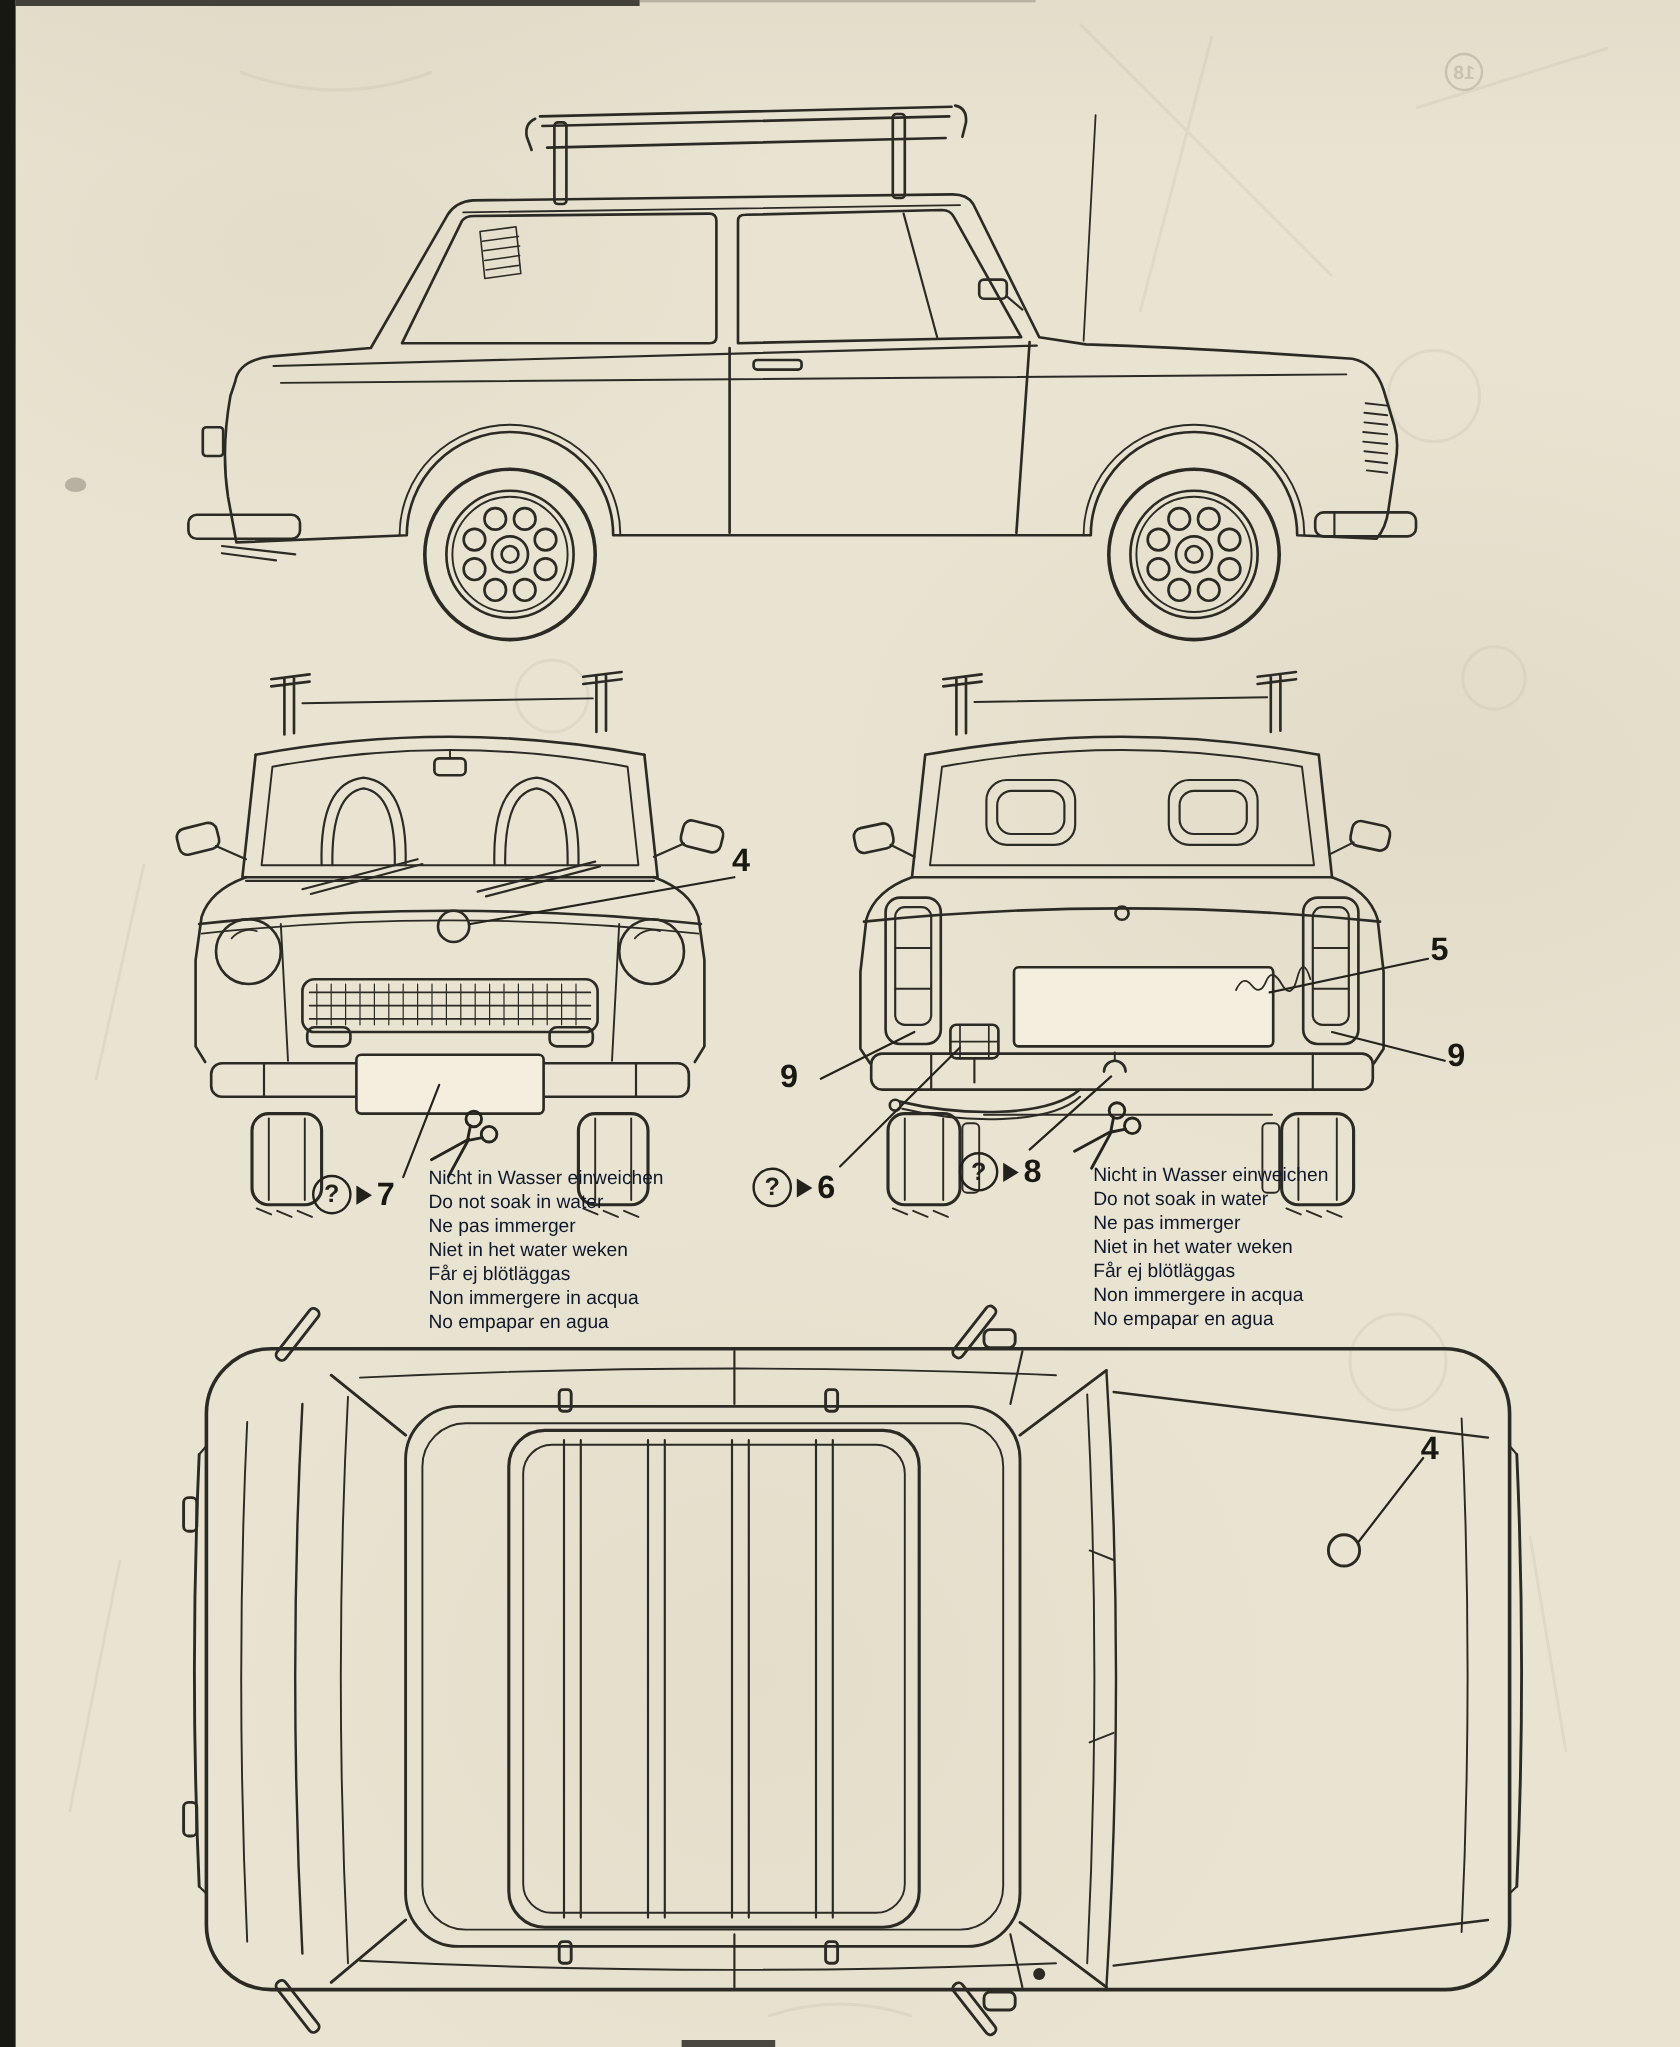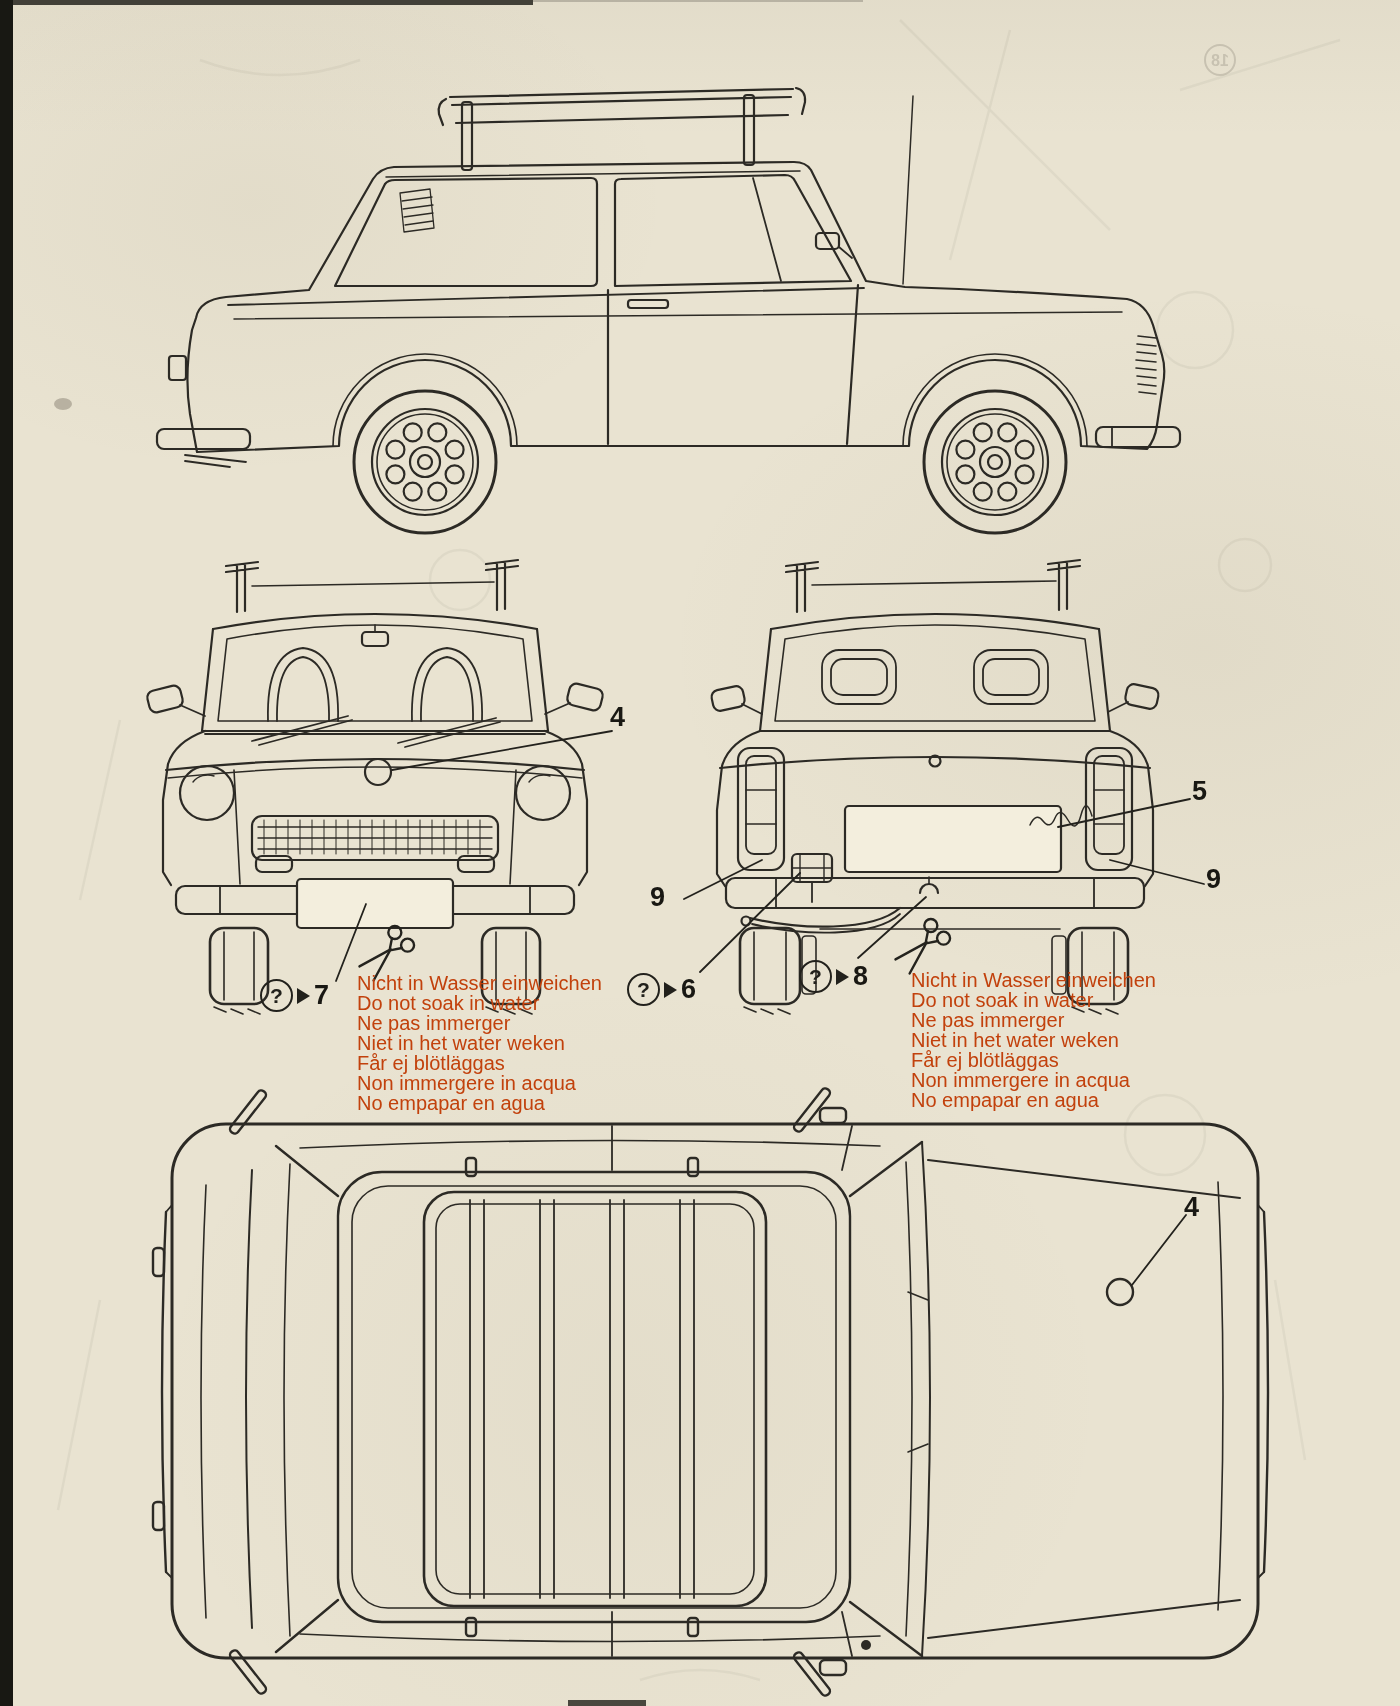--- a/index.html
+++ b/index.html
@@ -13,21 +13,21 @@
     linear-gradient(180deg, rgba(105,96,70,.05), rgba(105,96,70,0) 8%); }
   svg.art { position:absolute; left:0; top:0; width:1400px; height:1706px; }
   .callout-num { position:absolute; font-weight:bold; font-size:27px; color:#191813; }
   .qc { position:absolute; display:flex; align-items:center; gap:4px; }
   .q-circle { width:33px; height:33px; border:2.5px solid #22211c; border-radius:50%;
     display:flex; align-items:center; justify-content:center; font-weight:bold;
     font-size:21px; color:#22211c; background:transparent; }
   .q-arrow { width:0; height:0; border-top:8px solid transparent; border-bottom:8px solid transparent;
     border-left:13px solid #22211c; }
   .q-num { font-weight:bold; font-size:27px; color:#191813; }
-  .warning { position:absolute; font-size:20px; line-height:20px; color:#c2410c; white-space:nowrap; }
+  .warning { position:absolute; font-size:16px; line-height:20px; color:#0f172a; white-space:nowrap; }
 </style>
 </head>
 <body>
 
 <div class="page">
 
 <svg class="art" viewBox="0 0 1400 1706">
   <defs>
     <g id="scissors" stroke="#24231e" stroke-width="2.4" fill="none" stroke-linecap="round">
       <line x1="2" y1="0" x2="36" y2="-10"></line>

